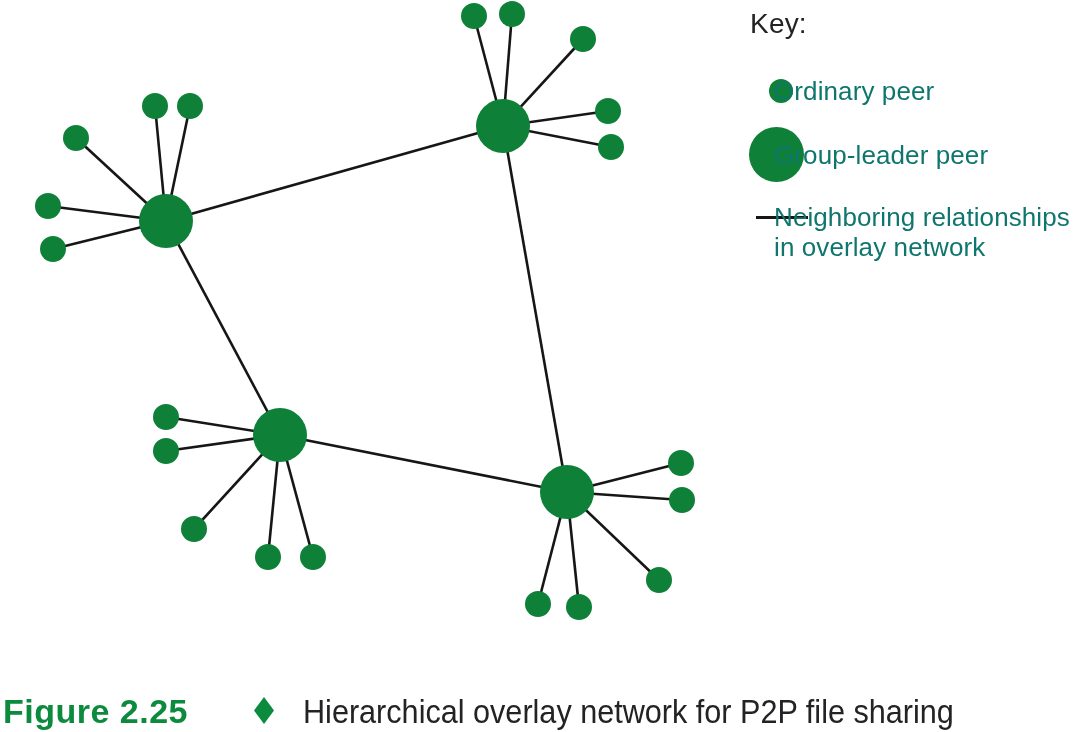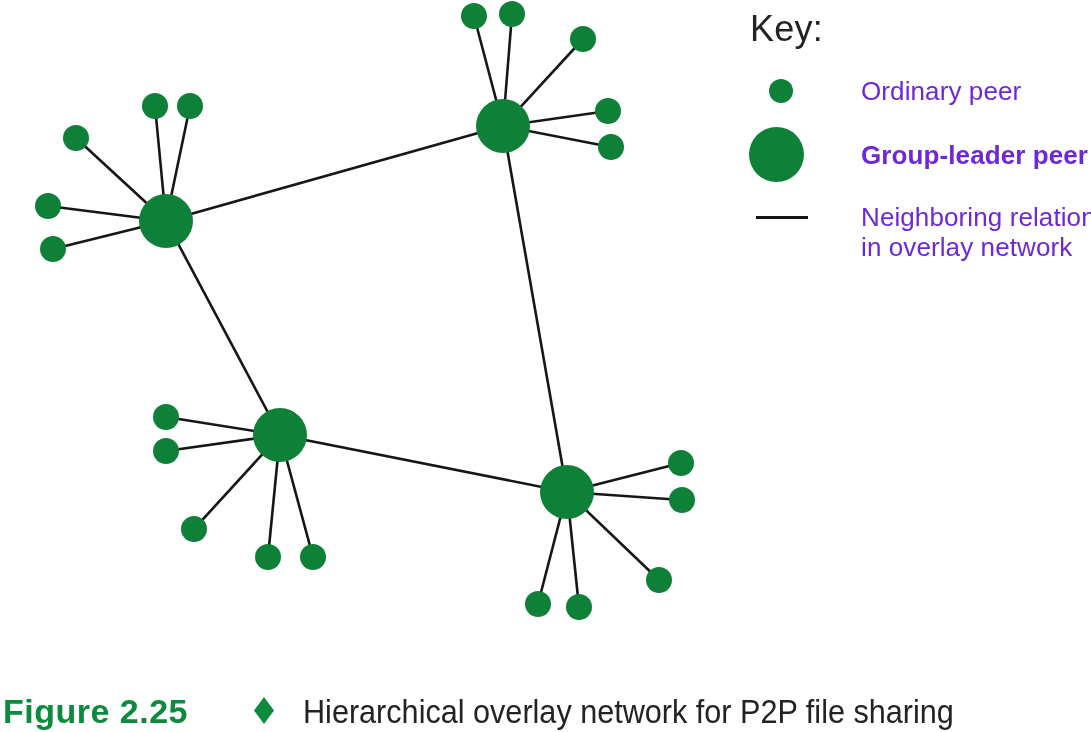--- a/index.html
+++ b/index.html
@@ -11,25 +11,25 @@
   }
   #stage { position: absolute; inset: 0; width: 1091px; height: 732px; }
 
   
   #net-svg { position: absolute; left: 0; top: 0; }
 
   
   .legend { position: absolute; left: 0; top: 0; width: 1091px; height: 300px; pointer-events: none; }
   .legend-title {
     position: absolute; left: 750px; top: 8px;
-    font-size: 36px; color: #232224; letter-spacing: 0.2px;
+    font-size: 28px; color: #232224; letter-spacing: 0.2px;
   }
   .legend-label {
-    position: absolute; left: 861px;
-    font-size: 26px; color: #6d28d9; letter-spacing: 0.1px; white-space: nowrap;
+    position: absolute; left: 774px;
+    font-size: 26px; color: #0f766e; letter-spacing: 0.1px; white-space: nowrap;
   }
   .legend-label.two-line { line-height: 30px; }
   .swatch-circle { position: absolute; border-radius: 50%; }
   .swatch-line { position: absolute; background: #161616; }
 
   
   .caption { position: absolute; left: 0; top: 0; width: 862px; height: 60px; }
   .caption-figure {
     position: absolute; left: 3px; top: 692px;
     font-size: 34px; font-weight: bold; letter-spacing: 0.5px; white-space: nowrap;
@@ -101,21 +101,21 @@
       <circle cx="579" cy="607" r="13" fill="#0E8038"></circle>
     </svg>
 
   <div class="legend">
     <div class="legend-title">Key:</div>
 
     <div class="swatch-circle" id="sw-small" style="left: 769px; top: 79px; width: 24px; height: 24px; background: rgb(14, 128, 56);"></div>
     <div class="legend-label" style="top:76px;">Ordinary peer</div>
 
     <div class="swatch-circle" id="sw-large" style="left: 749px; top: 127px; width: 55px; height: 55px; background: rgb(14, 128, 56);"></div>
-    <div class="legend-label" style="top:140px;font-weight:bold;">Group-leader peer</div>
+    <div class="legend-label" style="top:140px;">Group-leader peer</div>
 
     <div class="swatch-line" style="left:756px; top:216px; width:52px; height:3px;"></div>
     <div class="legend-label two-line" style="top:202px;">
       <div>Neighboring relationships</div>
       <div>in overlay network</div>
     </div>
   </div>
 
   <div class="caption">
     <div class="caption-figure" id="cap-fig" style="color: rgb(12, 138, 62);">Figure 2.25</div>

